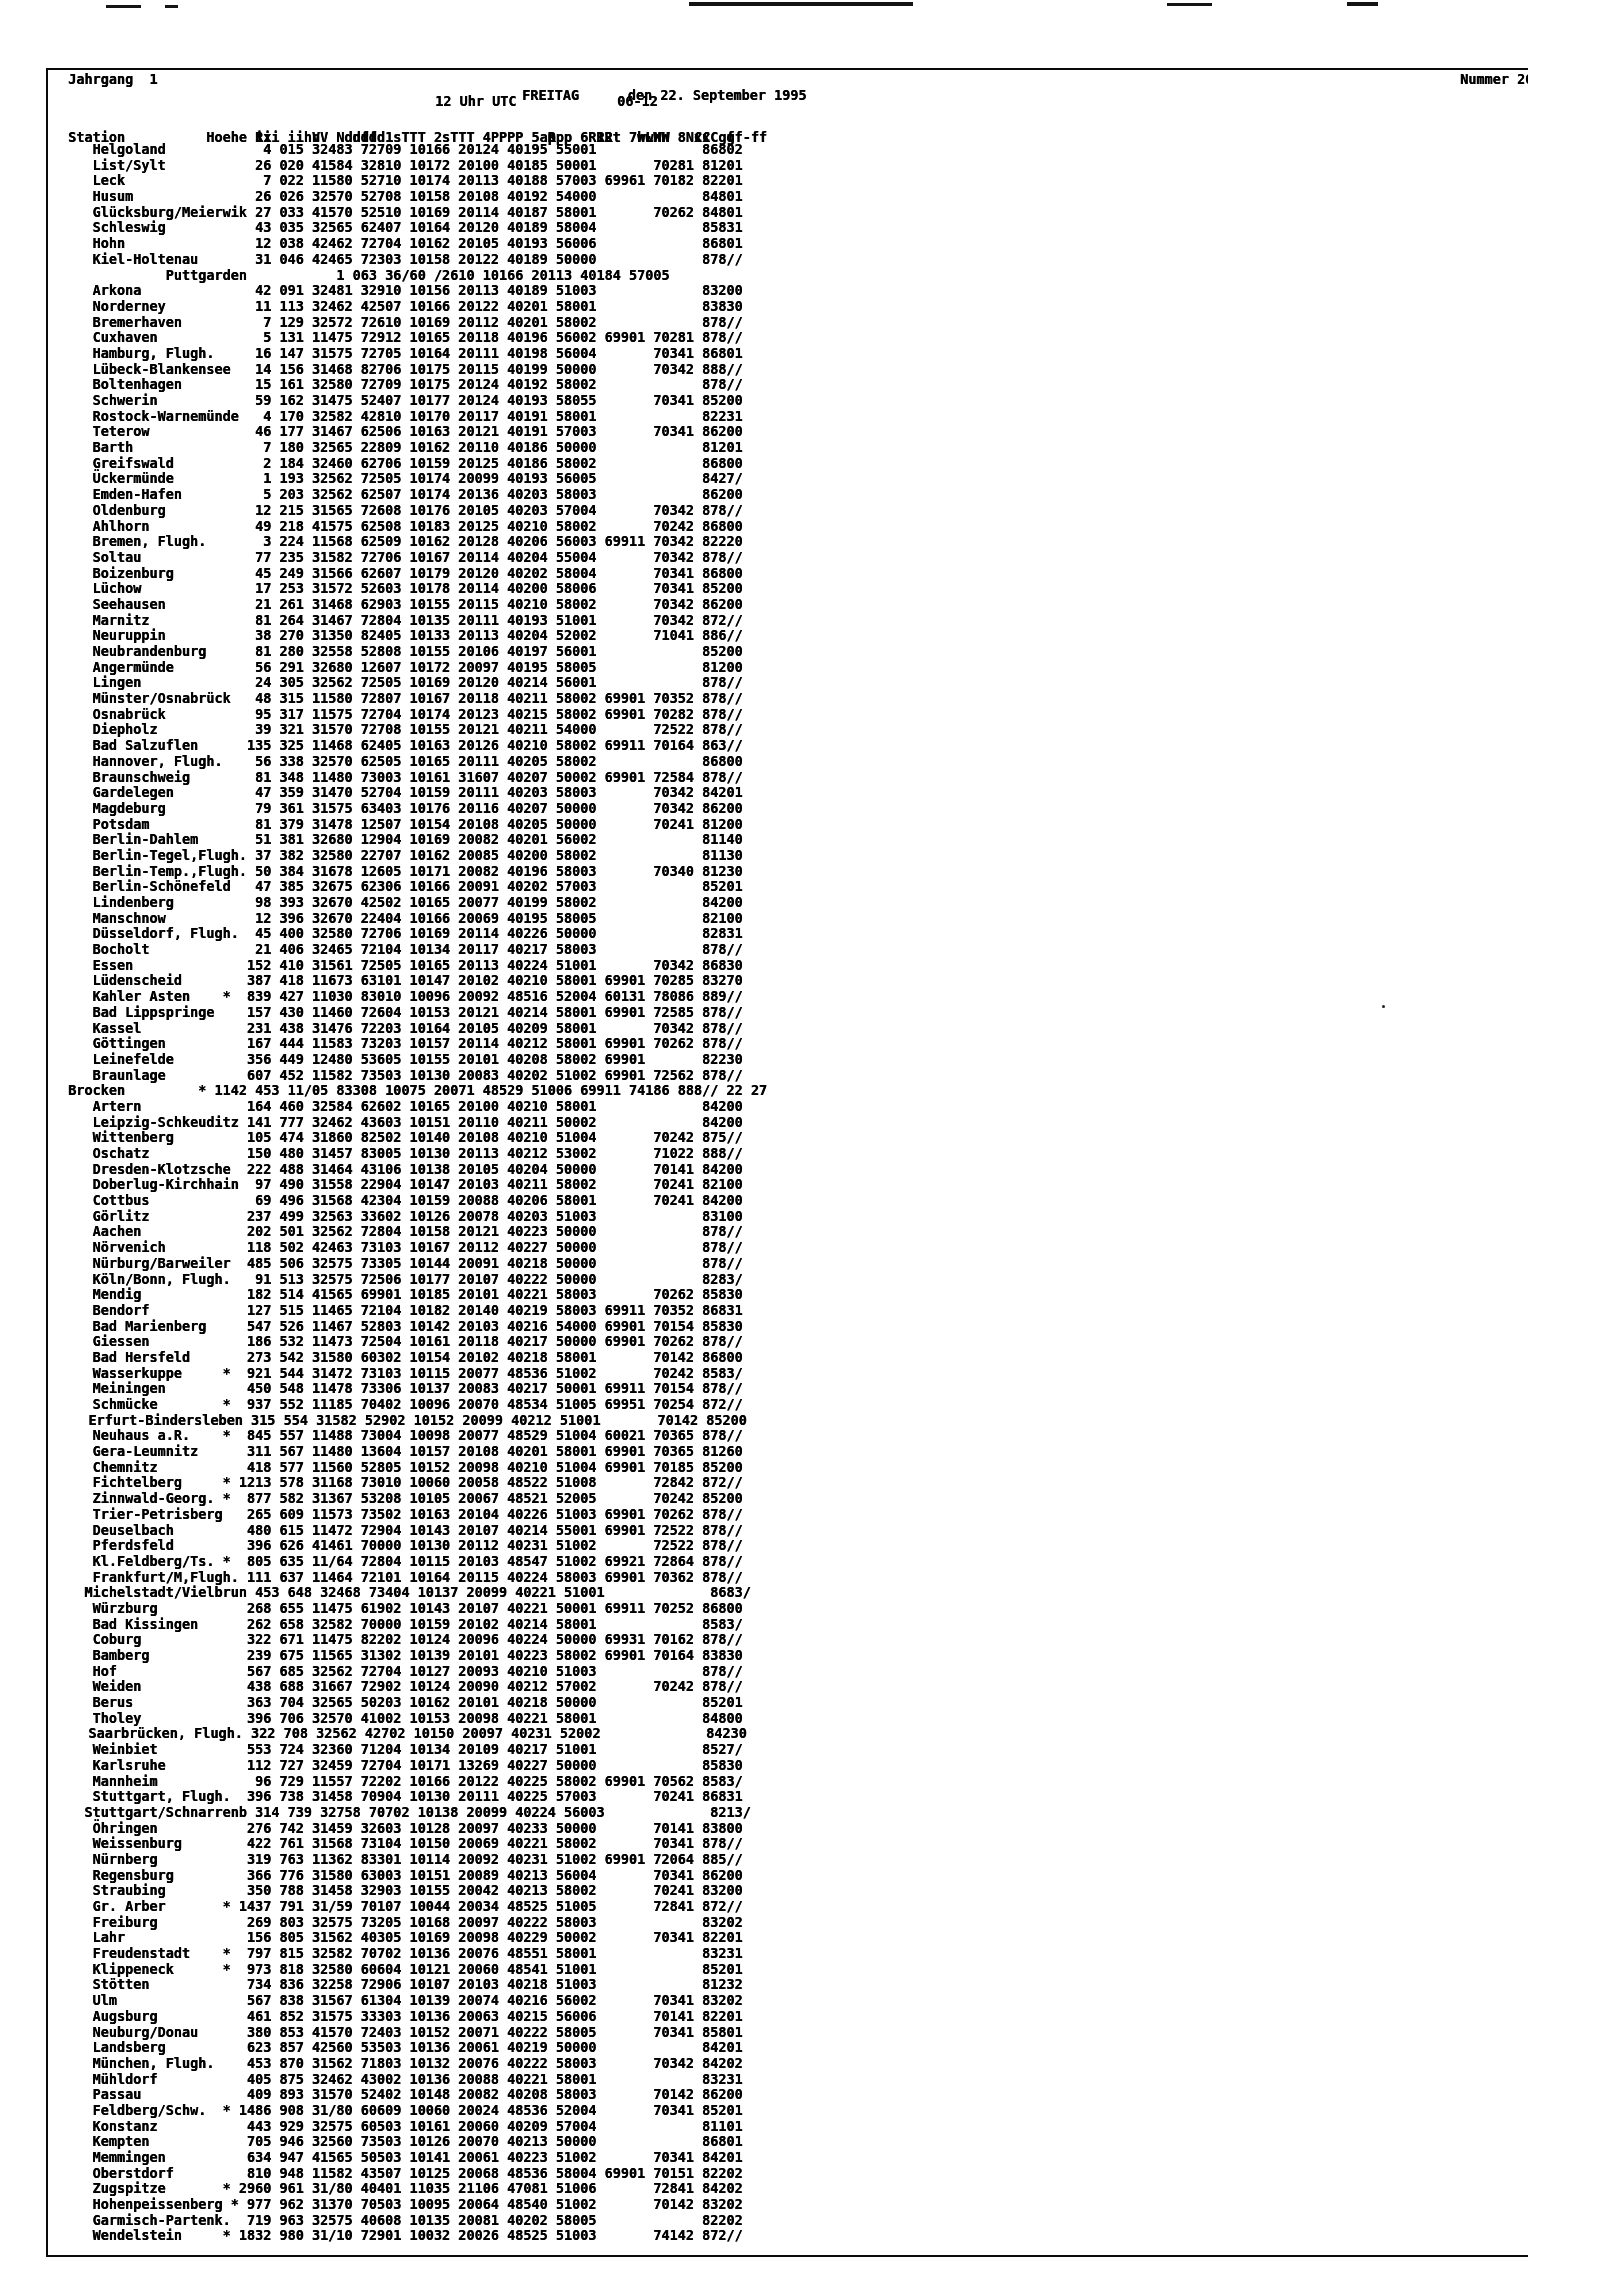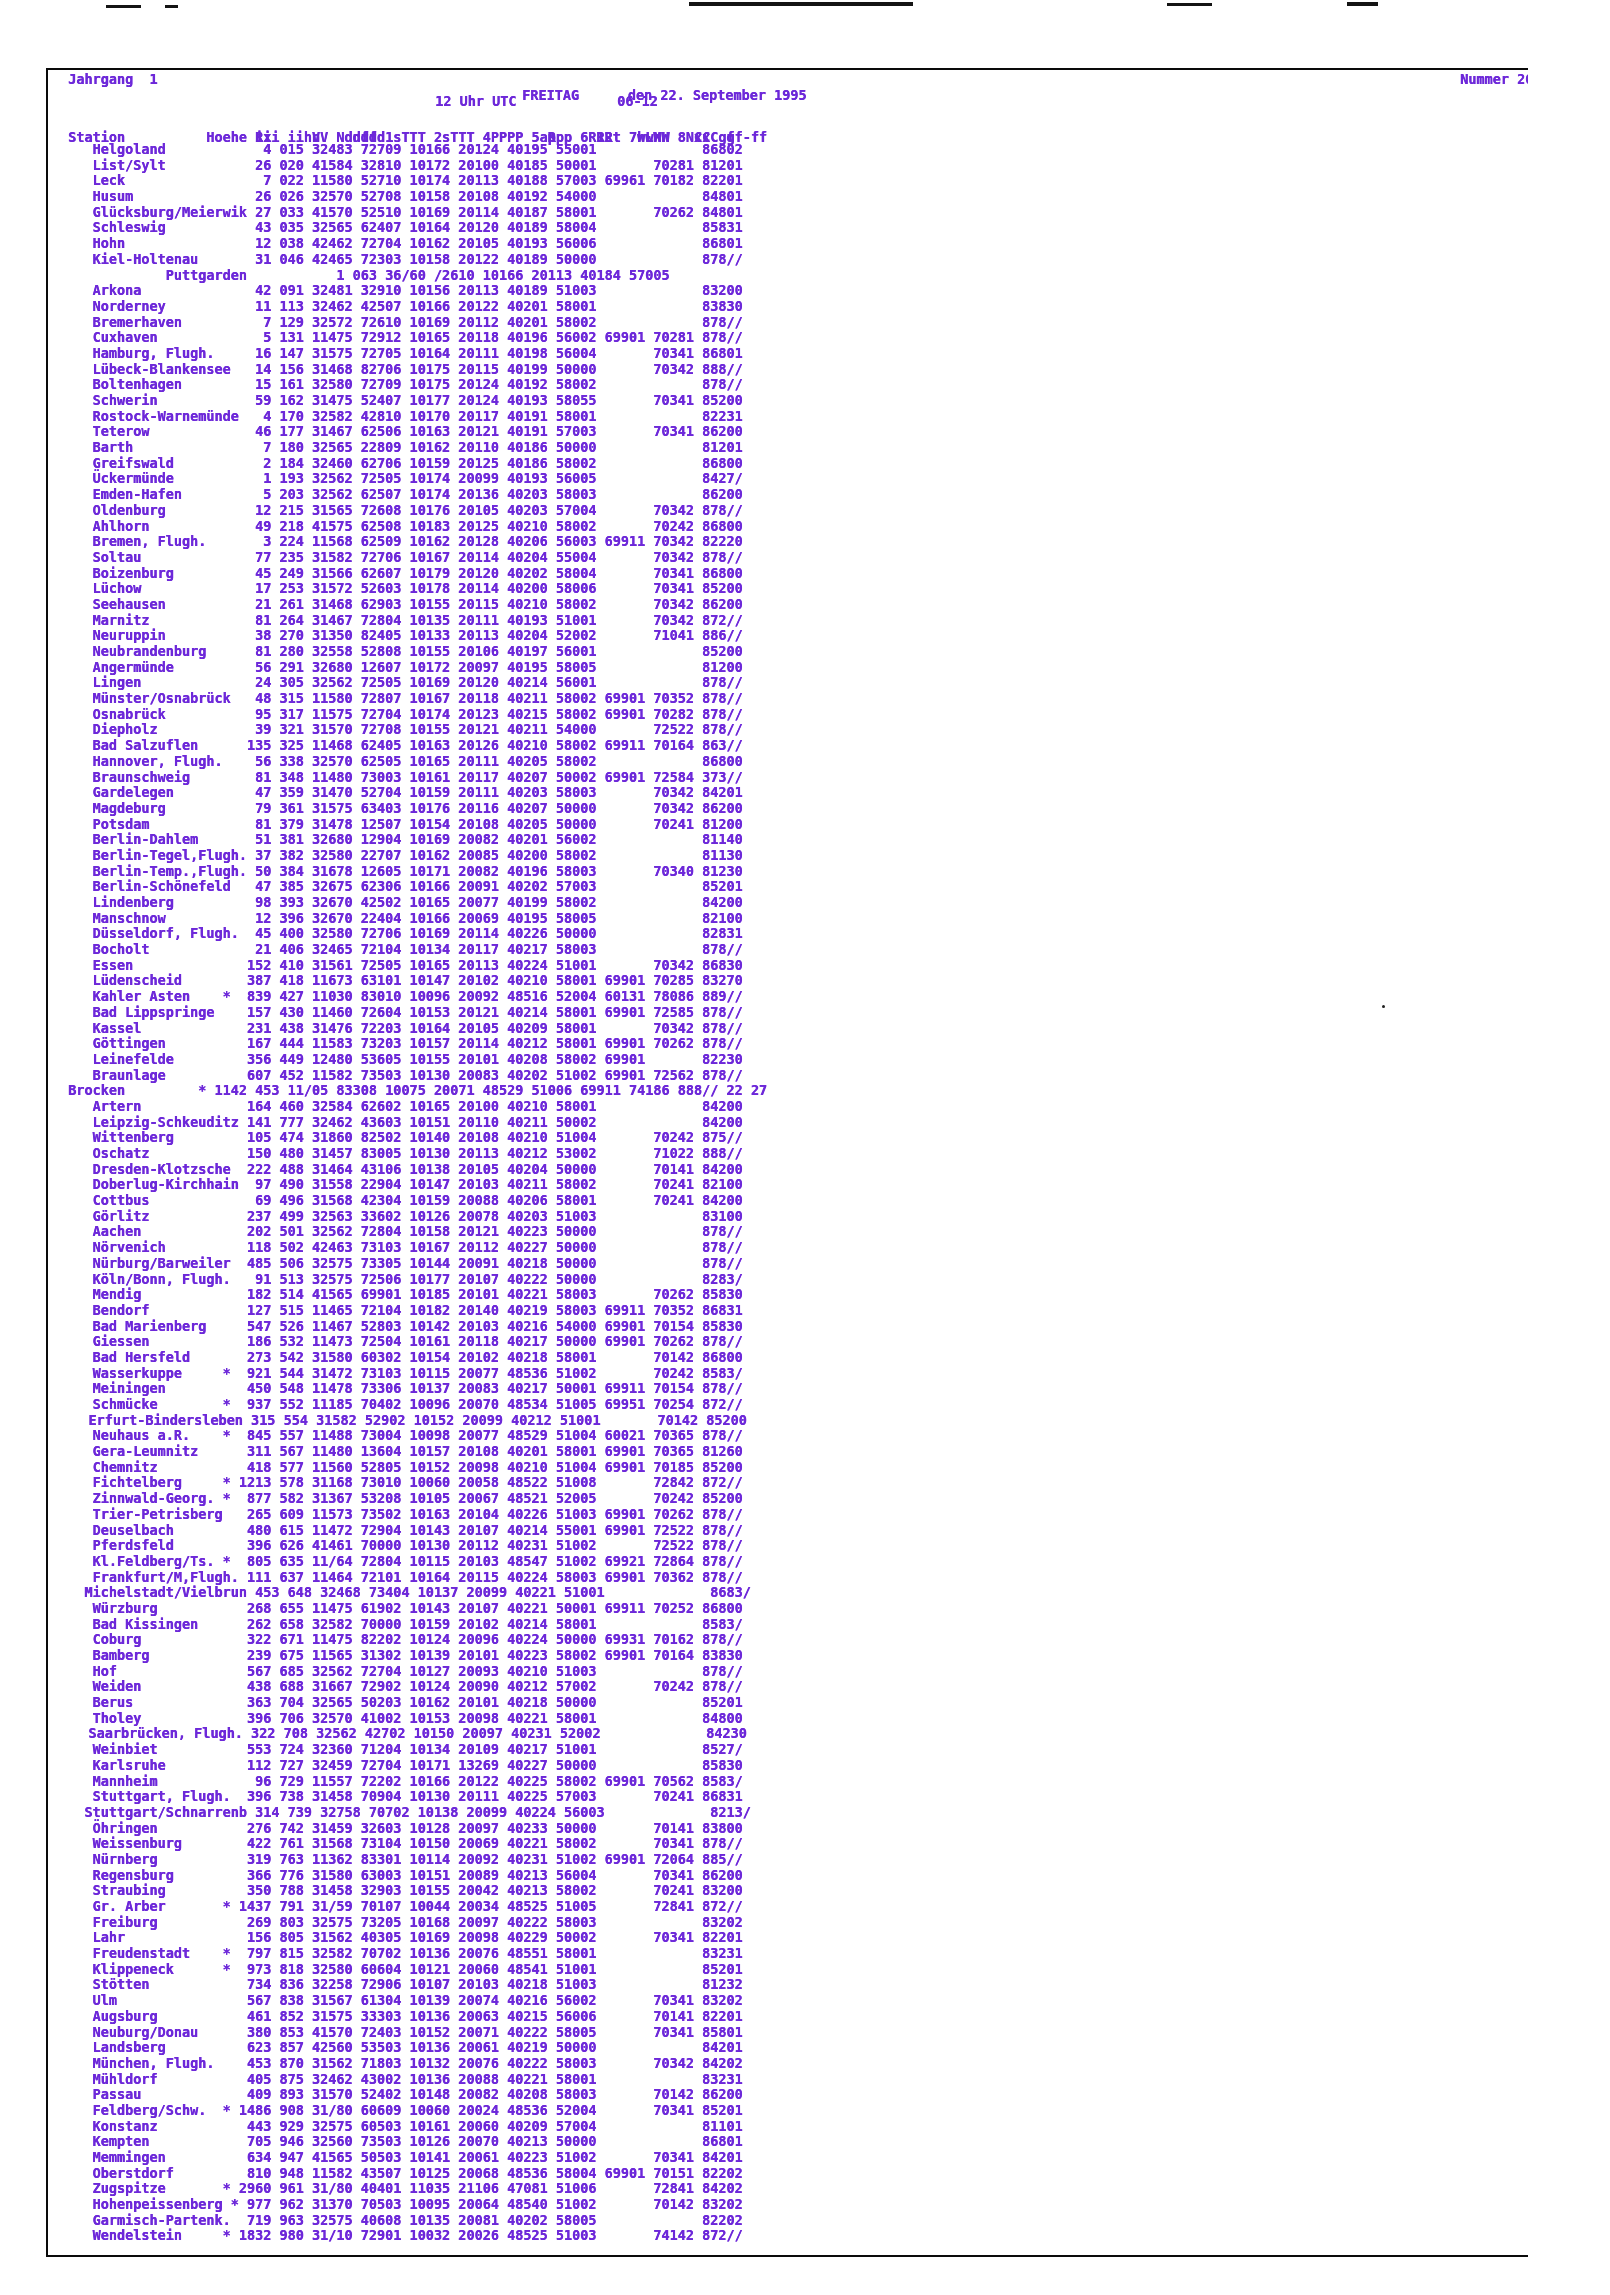--- a/index.html
+++ b/index.html
@@ -1,20 +1,20 @@
 <!DOCTYPE html>
 <html style="font-size:13px"><head>
 <meta charset="utf-8">
 <style>
   * { margin:0; padding:0; box-sizing:border-box; }
   html,body { background:#ffffff; }
   .page {
     position:relative; width:1528px; height:2295px; background:#ffffff; overflow:hidden;
     font-family:"DejaVu Sans Mono","Liberation Mono",monospace;
-    font-weight:700; color:#6d28d9;
+    font-weight:700; color:#000000;
   }
   .frame { position:absolute; left:46px; top:68px; width:1556px; height:2189px; border:2.4px solid #0a0a0a; }
   .t { position:absolute; white-space:pre; font-size:13.5px; line-height:15.7px; text-shadow:0.4px 0 0 currentColor; }
   #station-rows { position:absolute; left:68px; top:142px; font-size:13.5px; line-height:15.7px; text-shadow:0.4px 0 0 currentColor;text-align:center; }
   .row { white-space:pre; height:15.7px; }
   .dash { position:absolute; background:#141414; }
   .speck { position:absolute; width:3.2px; height:3.2px; background:#202020; border-radius:50%; }
 </style>
 </head>
 <body>
@@ -73,21 +73,21 @@
       <div class="row">Marnitz             81 264 31467 72804 10135 20111 40193 51001       70342 872//</div>
       <div class="row">Neuruppin           38 270 31350 82405 10133 20113 40204 52002       71041 886//</div>
       <div class="row">Neubrandenburg      81 280 32558 52808 10155 20106 40197 56001             85200</div>
       <div class="row">Angermünde          56 291 32680 12607 10172 20097 40195 58005             81200</div>
       <div class="row">Lingen              24 305 32562 72505 10169 20120 40214 56001             878//</div>
       <div class="row">Münster/Osnabrück   48 315 11580 72807 10167 20118 40211 58002 69901 70352 878//</div>
       <div class="row">Osnabrück           95 317 11575 72704 10174 20123 40215 58002 69901 70282 878//</div>
       <div class="row">Diepholz            39 321 31570 72708 10155 20121 40211 54000       72522 878//</div>
       <div class="row">Bad Salzuflen      135 325 11468 62405 10163 20126 40210 58002 69911 70164 863//</div>
       <div class="row">Hannover, Flugh.    56 338 32570 62505 10165 20111 40205 58002             86800</div>
-      <div class="row">Braunschweig        81 348 11480 73003 10161 20117 40207 50002 69901 72584 373//</div>
+      <div class="row">Braunschweig        81 348 11480 73003 10161 31607 40207 50002 69901 72584 878//</div>
       <div class="row">Gardelegen          47 359 31470 52704 10159 20111 40203 58003       70342 84201</div>
       <div class="row">Magdeburg           79 361 31575 63403 10176 20116 40207 50000       70342 86200</div>
       <div class="row">Potsdam             81 379 31478 12507 10154 20108 40205 50000       70241 81200</div>
       <div class="row">Berlin-Dahlem       51 381 32680 12904 10169 20082 40201 56002             81140</div>
       <div class="row">Berlin-Tegel,Flugh. 37 382 32580 22707 10162 20085 40200 58002             81130</div>
       <div class="row">Berlin-Temp.,Flugh. 50 384 31678 12605 10171 20082 40196 58003       70340 81230</div>
       <div class="row">Berlin-Schönefeld   47 385 32675 62306 10166 20091 40202 57003             85201</div>
       <div class="row">Lindenberg          98 393 32670 42502 10165 20077 40199 58002             84200</div>
       <div class="row">Manschnow           12 396 32670 22404 10166 20069 40195 58005             82100</div>
       <div class="row">Düsseldorf, Flugh.  45 400 32580 72706 10169 20114 40226 50000             82831</div>

